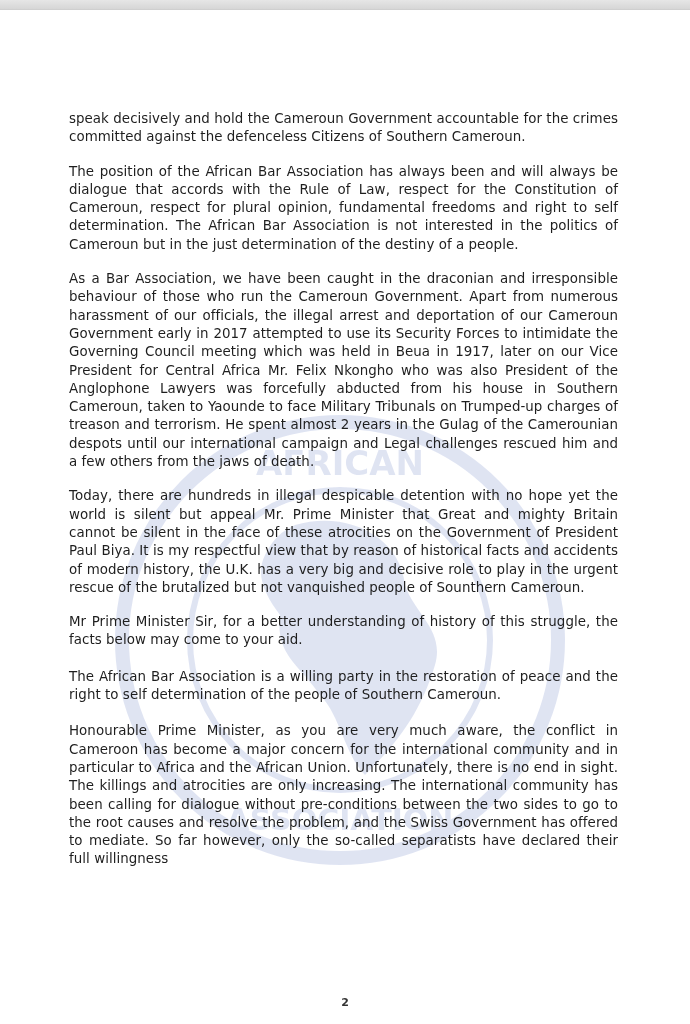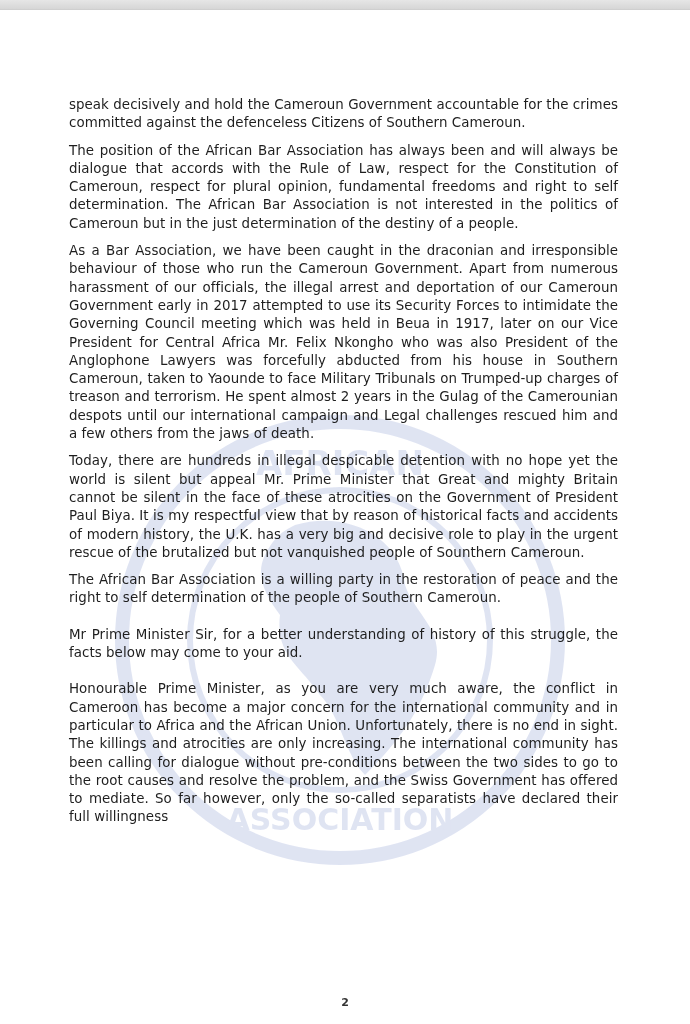--- a/index.html
+++ b/index.html
@@ -16,21 +16,21 @@
     .watermark {
       position: absolute; left: 115px; top: 415px; width: 450px; height: 450px;
       opacity: 0.16; pointer-events: none;
     }
     .content {
       position: absolute; left: 69px; top: 94px; width: 549px;
       color: #1e1e1e; font-size: 13.4px; line-height: 18.3px;
       letter-spacing: 0.05px;
     }
     .para {
-      margin: 2px 0 9px 0; text-align: justify; text-align-last: left;
+      margin: 16px 0 9px 0; text-align: justify; text-align-last: left;
     }
     .para.gap-large { margin-bottom: 18px; }
     .page-number {
       position: absolute; left: 0; width: 690px; top: 996px;
       text-align: center; font-size: 11px; color: #333; font-weight: bold;
     }
   </style>
 </head>
 <body>
 
@@ -42,18 +42,18 @@
   <path d="M180 110 C230 95 285 120 290 170 C300 200 330 215 320 250 C305 300 280 330 250 360 C230 340 225 300 205 280 C185 250 160 240 165 200 C150 180 140 160 150 140 C160 120 170 115 180 110 Z" fill="#3d5bb5"></path>
   <text x="225" y="60" text-anchor="middle" font-family="DejaVu Sans, sans-serif" font-size="34" font-weight="bold" fill="#3d5bb5">AFRICAN</text>
   <text x="225" y="415" text-anchor="middle" font-family="DejaVu Sans, sans-serif" font-size="30" font-weight="bold" fill="#3d5bb5">ASSOCIATION</text>
 </svg>
 
 <div class="content">
   <p class="para">speak decisively and hold the Cameroun Government accountable for the crimes committed against the defenceless Citizens of Southern Cameroun.</p>
   <p class="para">The position of the African Bar Association has always been and will always be dialogue that accords with the Rule of Law, respect for the Constitution of Cameroun, respect for plural opinion, fundamental freedoms and right to self determination. The African Bar Association is not interested in the politics of Cameroun but in the just determination of the destiny of a people.</p>
   <p class="para">As a Bar Association, we have been caught in the draconian and irresponsible behaviour of those who run the Cameroun Government. Apart from numerous harassment of our officials, the illegal arrest and deportation of our Cameroun Government early in 2017 attempted to use its Security Forces to intimidate the Governing Council meeting which was held in Beua in 1917, later on our Vice President for Central Africa Mr. Felix Nkongho who was also President of the Anglophone Lawyers was forcefully abducted from his house in Southern Cameroun, taken to Yaounde to face Military Tribunals on Trumped-up charges of treason and terrorism. He spent almost 2 years in the Gulag of the Camerounian despots until our international campaign and Legal challenges rescued him and a few others from the jaws of death.</p>
   <p class="para">Today, there are hundreds in illegal despicable detention with no hope yet the world is silent but appeal Mr. Prime Minister that Great  and mighty Britain cannot be silent in the face of these atrocities on the Government of President Paul Biya. It is my respectful view that by reason of historical facts and accidents of modern history, the U.K. has a very big and decisive role to play in the urgent rescue of the brutalized but not vanquished people of Sounthern Cameroun.</p>
+  <p class="para gap-large">Mr Prime Minister Sir, for a better understanding of history of this struggle, the facts below may come to your aid.</p>
   <p class="para gap-large">The African Bar Association is a willing party in the restoration of peace and the right to self determination of the people of Southern Cameroun.</p>
-  <p class="para gap-large">Mr Prime Minister Sir, for a better understanding of history of this struggle, the facts below may come to your aid.</p>
   <p class="para">Honourable Prime Minister, as you are very much aware, the conflict in Cameroon has become a major concern for the international community and in particular to Africa and the African Union. Unfortunately, there is no end in sight. The killings and atrocities are only increasing. The international community has been calling for dialogue without pre-conditions between the two sides to go to the root causes and resolve the problem, and the Swiss Government has offered to mediate. So far however, only the so-called separatists have declared their full willingness</p>
 </div>
 
 <div class="page-number">2</div>
 
 </body></html>

